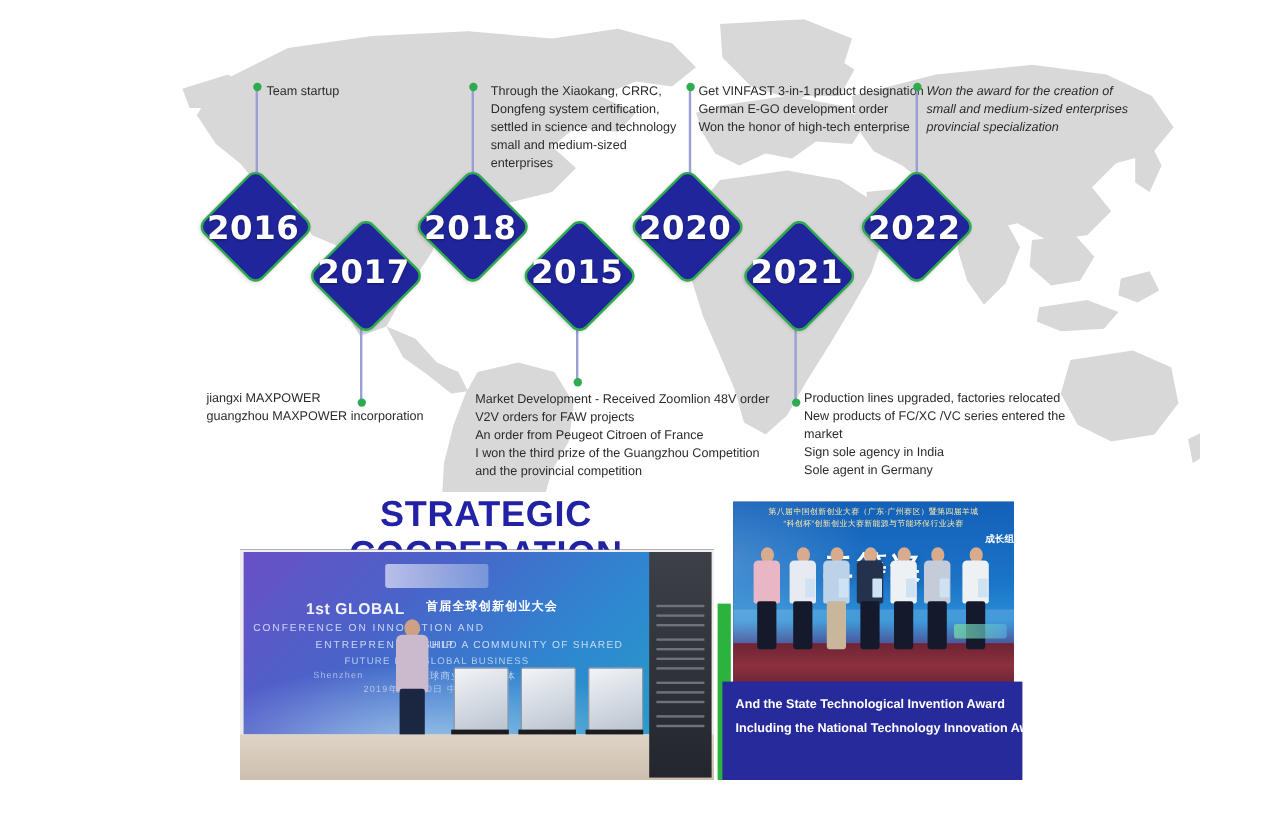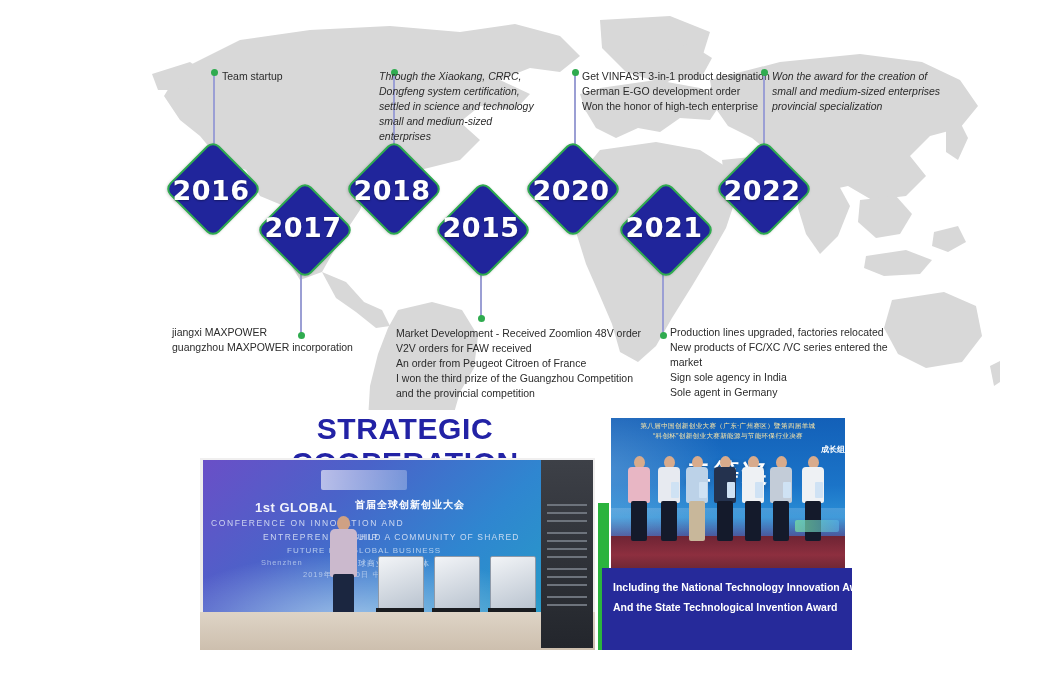--- a/index.html
+++ b/index.html
@@ -196,34 +196,34 @@
       <div class="year" style="left:248px;top:214px;">2017</div>
       <div class="note" style="left:172px;top:325px;width:230px;">jiangxi MAXPOWER
 guangzhou MAXPOWER incorporation</div>
     </div>
 
     <div class="node">
       <div class="connector" style="left:393px;top:72px;height:78px;"></div>
       <div class="dot" style="left:393px;top:69px;"></div>
       <div class="diamond" style="left:359px;top:154px;"></div>
       <div class="year" style="left:337px;top:177px;">2018</div>
-      <div class="note" style="left:379px;top:69px;width:160px;font-style:italic;">Through the Xiaokang, CRRC,
+      <div class="note" style="left:409px;top:69px;width:160px;">Through the Xiaokang, CRRC,
 Dongfeng system certification,
 settled in science and technology
 small and medium-sized
 enterprises</div>
     </div>
 
     <div class="node">
       <div class="connector" style="left:480px;top:266px;height:52px;"></div>
       <div class="dot" style="left:480px;top:315px;"></div>
       <div class="diamond" style="left:448px;top:195px;"></div>
       <div class="year" style="left:426px;top:214px;">2015</div>
       <div class="note" style="left:396px;top:326px;width:250px;">Market Development - Received Zoomlion 48V order
-V2V orders for FAW received
+V2V orders for FAW projects
 An order from Peugeot Citroen of France
 I won the third prize of the Guangzhou Competition
 and the provincial competition</div>
     </div>
 
     <div class="node">
       <div class="connector" style="left:574px;top:72px;height:78px;"></div>
       <div class="dot" style="left:574px;top:69px;"></div>
       <div class="diamond" style="left:538px;top:154px;"></div>
       <div class="year" style="left:516px;top:177px;">2020</div>
@@ -360,17 +360,17 @@
       <div class="ap-shirt" style="background:#eef1f4;"></div>
       <div class="ap-pants"></div>
       <div class="ap-plaque"></div>
     </div>
     <div class="aw-logo"></div>
   </div>
 
   <div class="green-bar"></div>
 
   <div class="caption-box">
+    <div>And the State Technological Invention Award</div>
     <div>Including the National Technology Innovation Award</div>
-    <div>And the State Technological Invention Award</div>
   </div>
 
 </div>
 
 </body></html>

